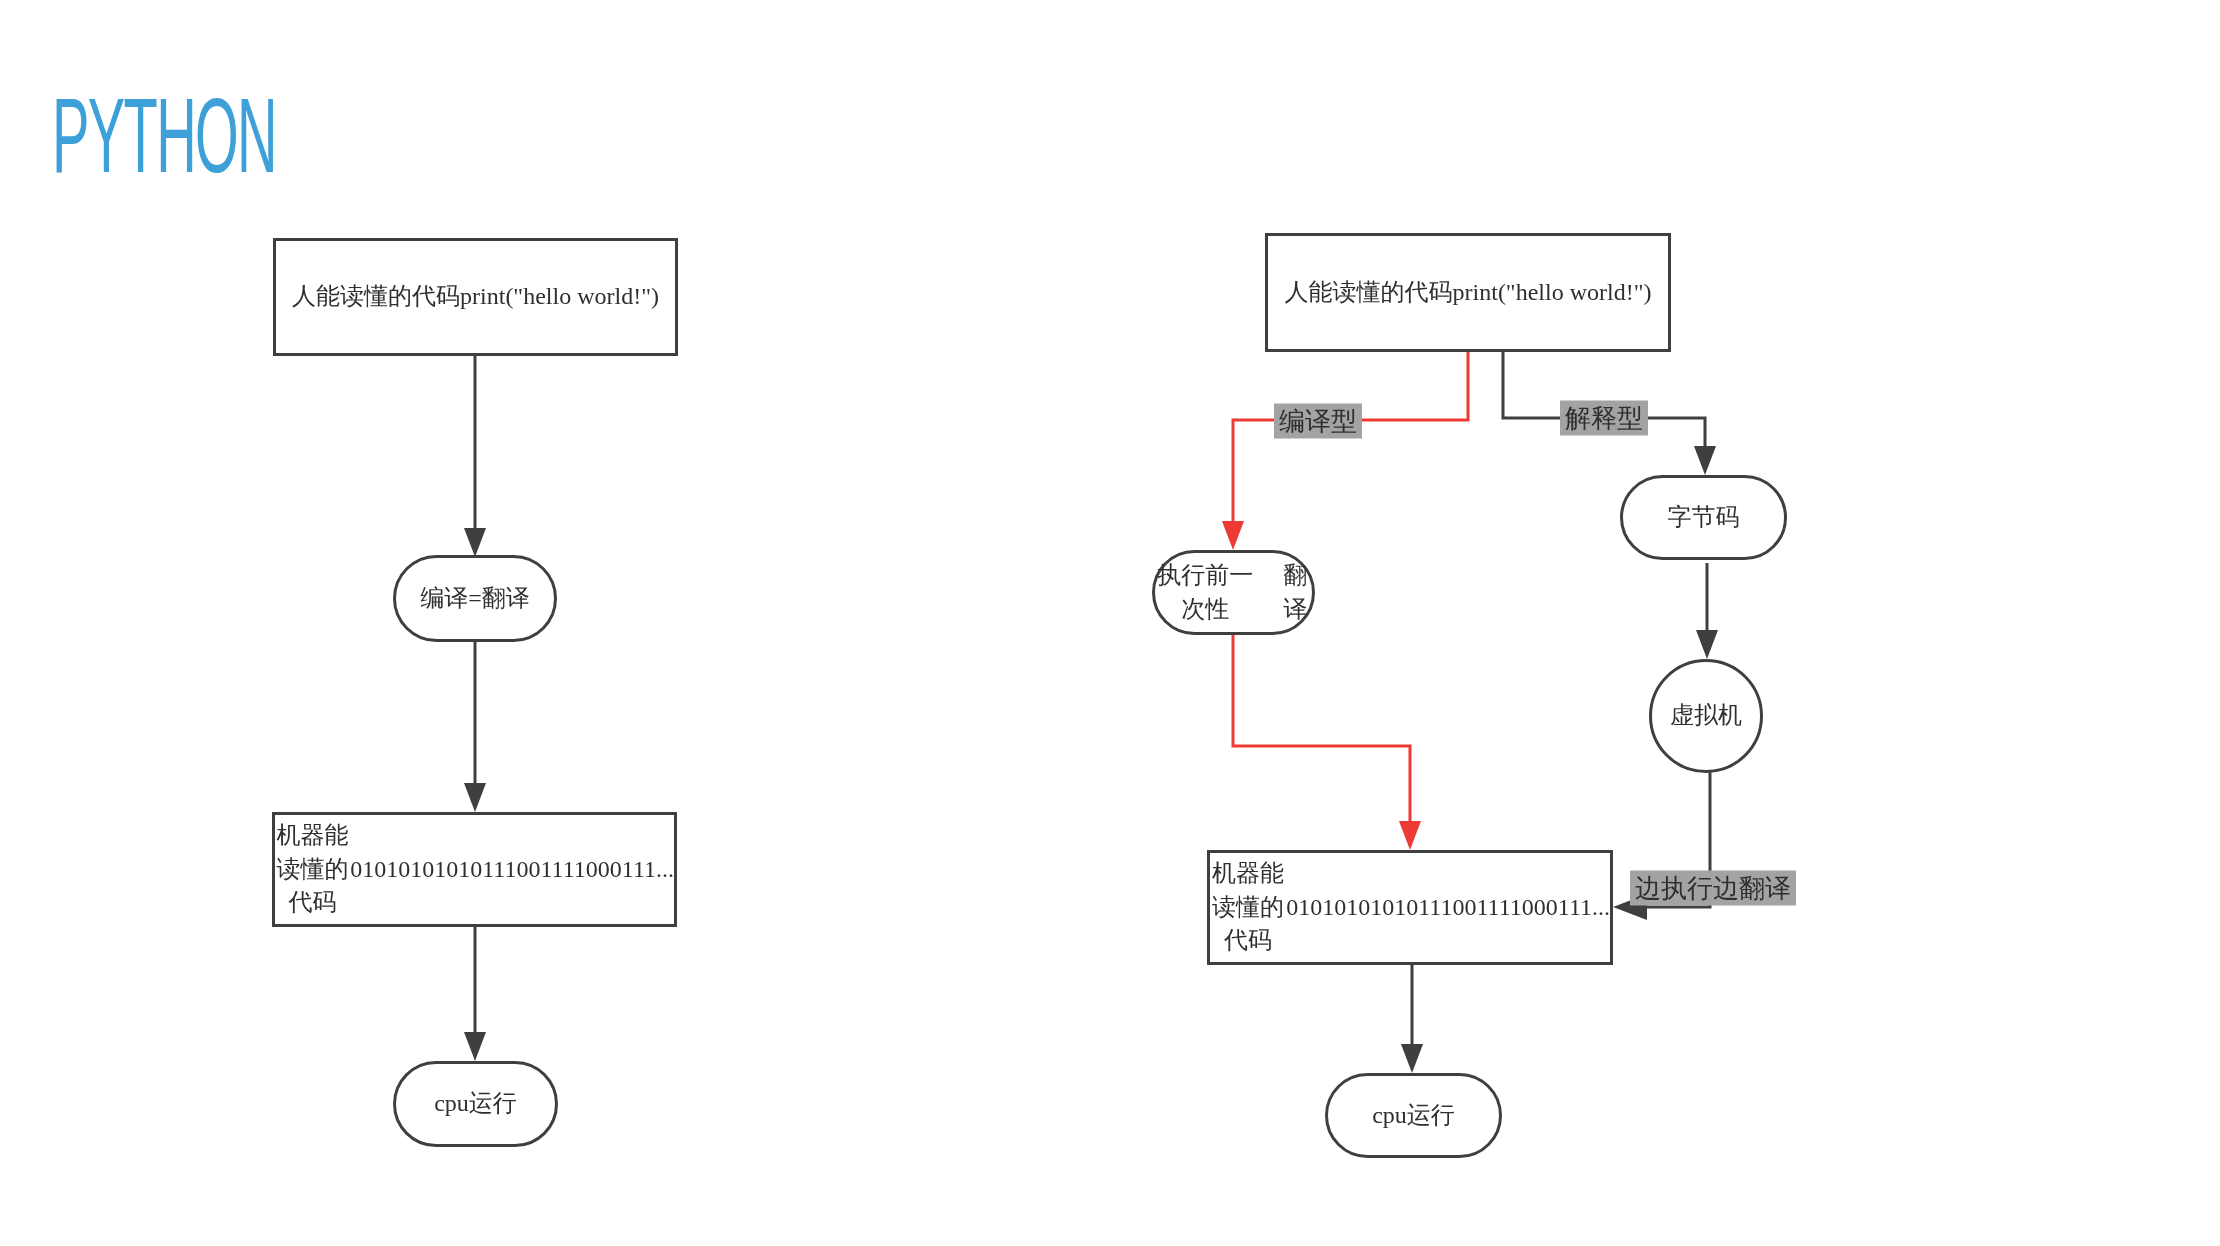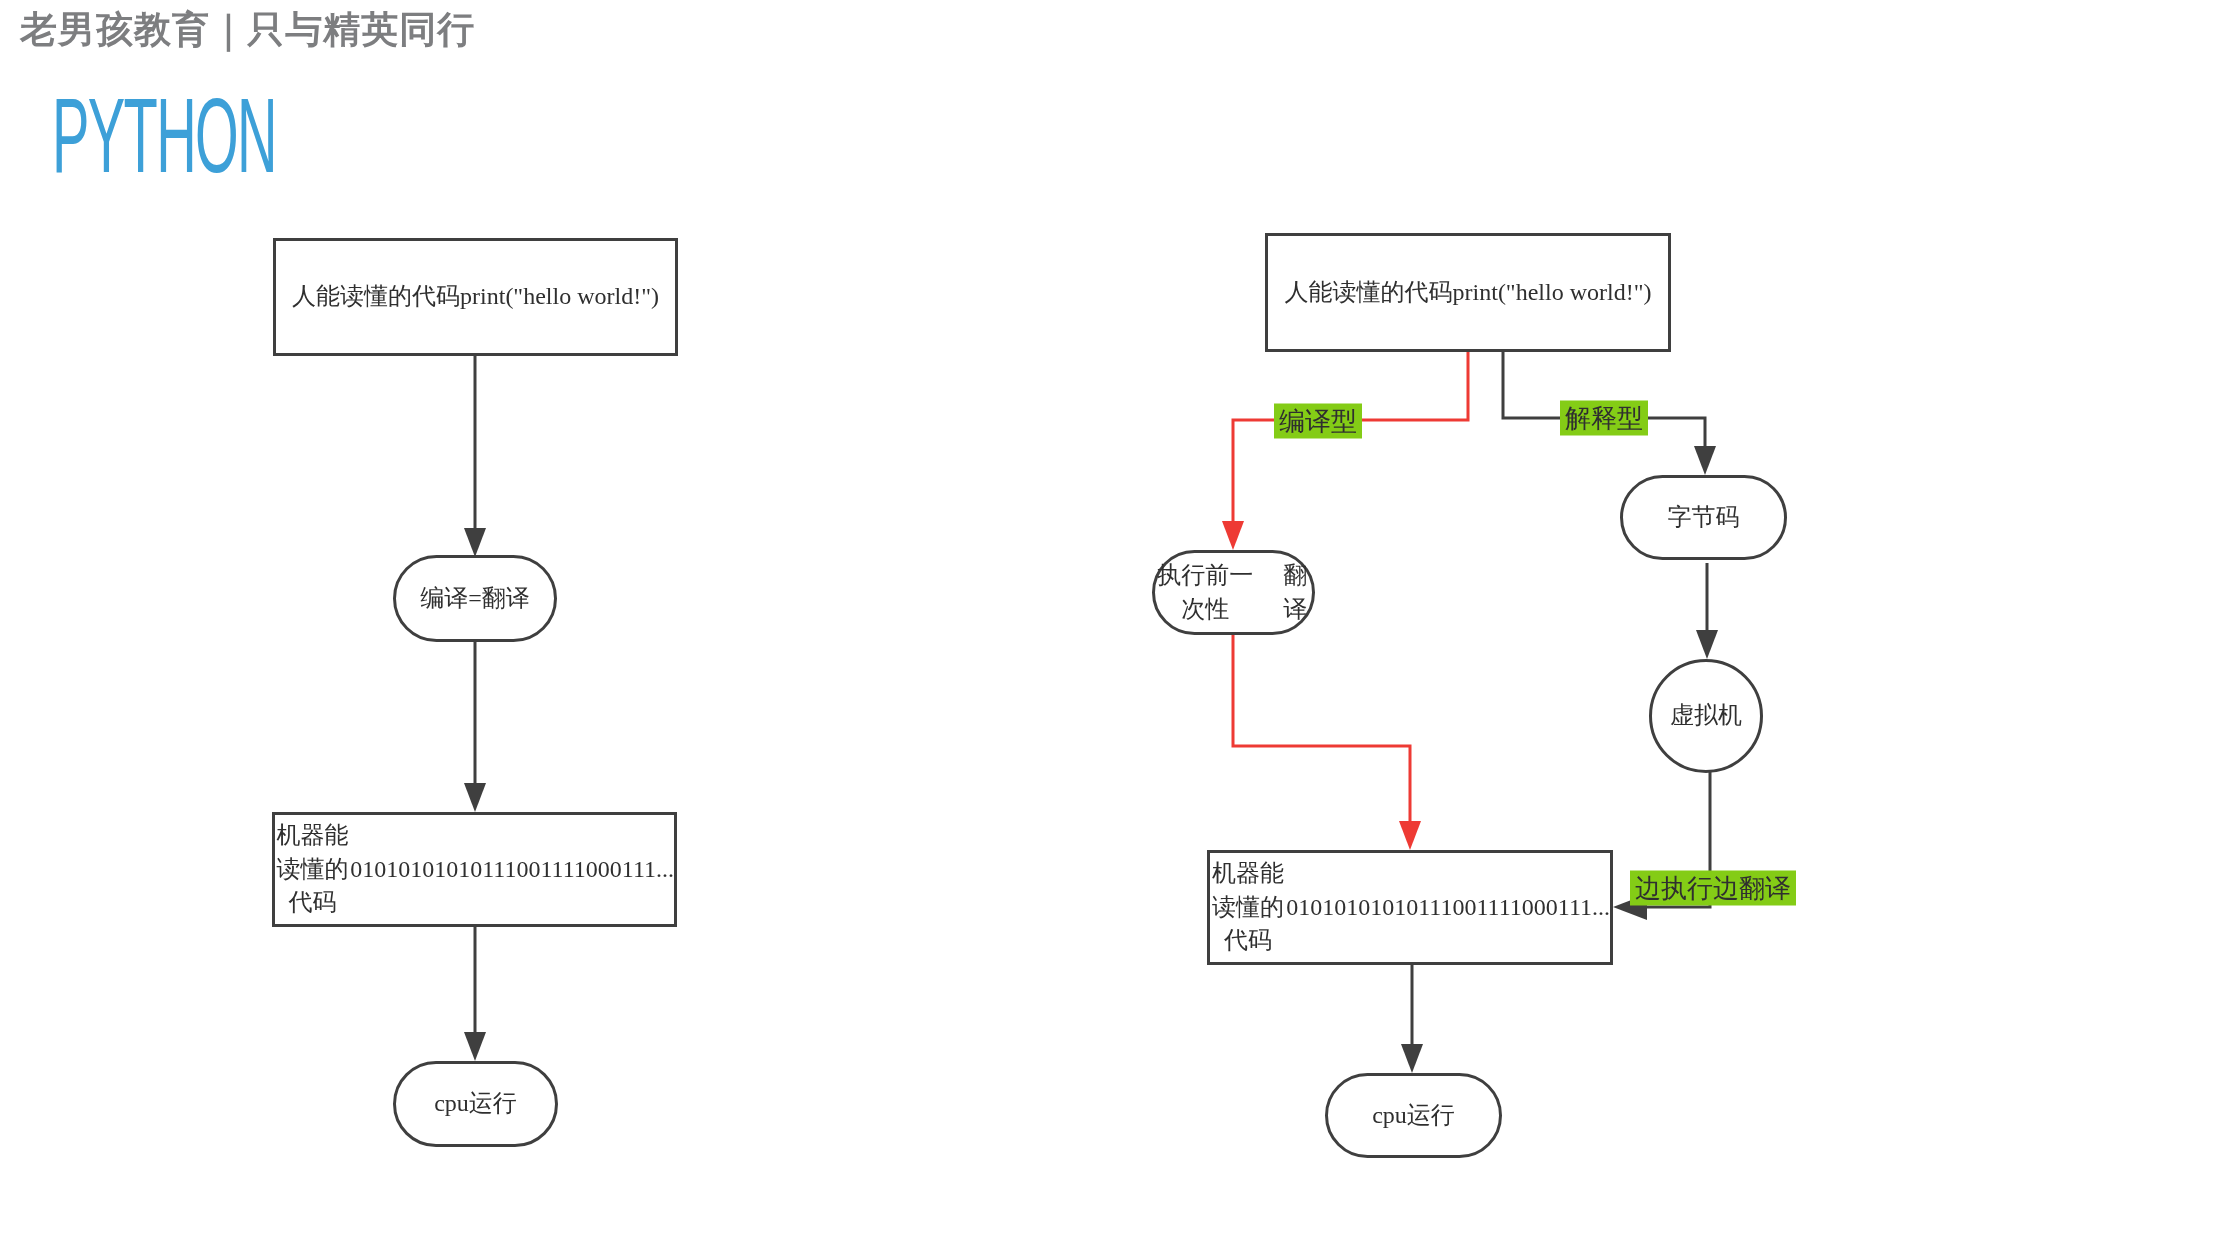--- a/index.html
+++ b/index.html
@@ -51,39 +51,38 @@
     text-align:center;color:var(--node-text);
     font-size:24px;line-height:1.4;
     z-index:3;
   }
   .pill{border-radius:44px;}
   .circle{border-radius:50%;}
   
   .edge-label{
     position:absolute;z-index:4;
     transform:translate(-50%,-50%);
-    background:#84cc16;
+    background:#a3a3a3;
     padding:0 5px;
     font-size:26px;color:var(--node-text);
     white-space:nowrap;
   }
   
   #connectors{position:absolute;left:0;top:0;z-index:2;}
   #connectors path{fill:none;stroke-width:3px;}
   #connectors .dark{stroke:var(--line-dark);}
   #connectors .red{stroke:var(--accent-red);}
   #connectors polygon.dark{fill:var(--line-dark);stroke:none;}
   #connectors polygon.red{fill:var(--accent-red);stroke:none;}
 </style>
 </head>
 <body>
 
 <div id="stage">
 
-  <div class="brand">老男孩教育｜只与精英同行</div>
 
   <div class="page-title">
     <span class="t-en"><span class="t-en-inner">PYTHON</span></span>
   </div>
 
   <svg id="connectors" width="2220" height="1246" viewBox="0 0 2220 1246">
 
     <g>
       <path class="dark" d="M475 356 V543"></path>
       <polygon class="dark" points="475,557 464,528 486,528"></polygon>

